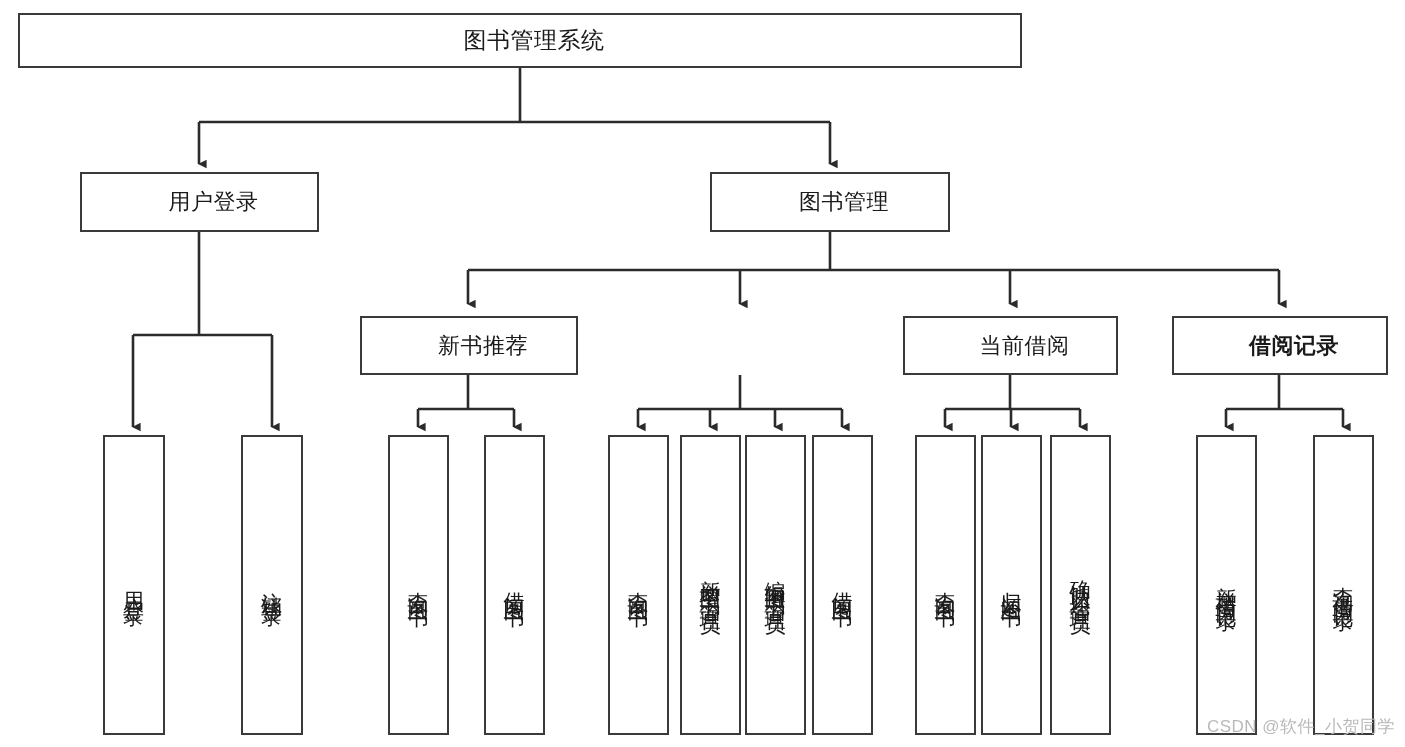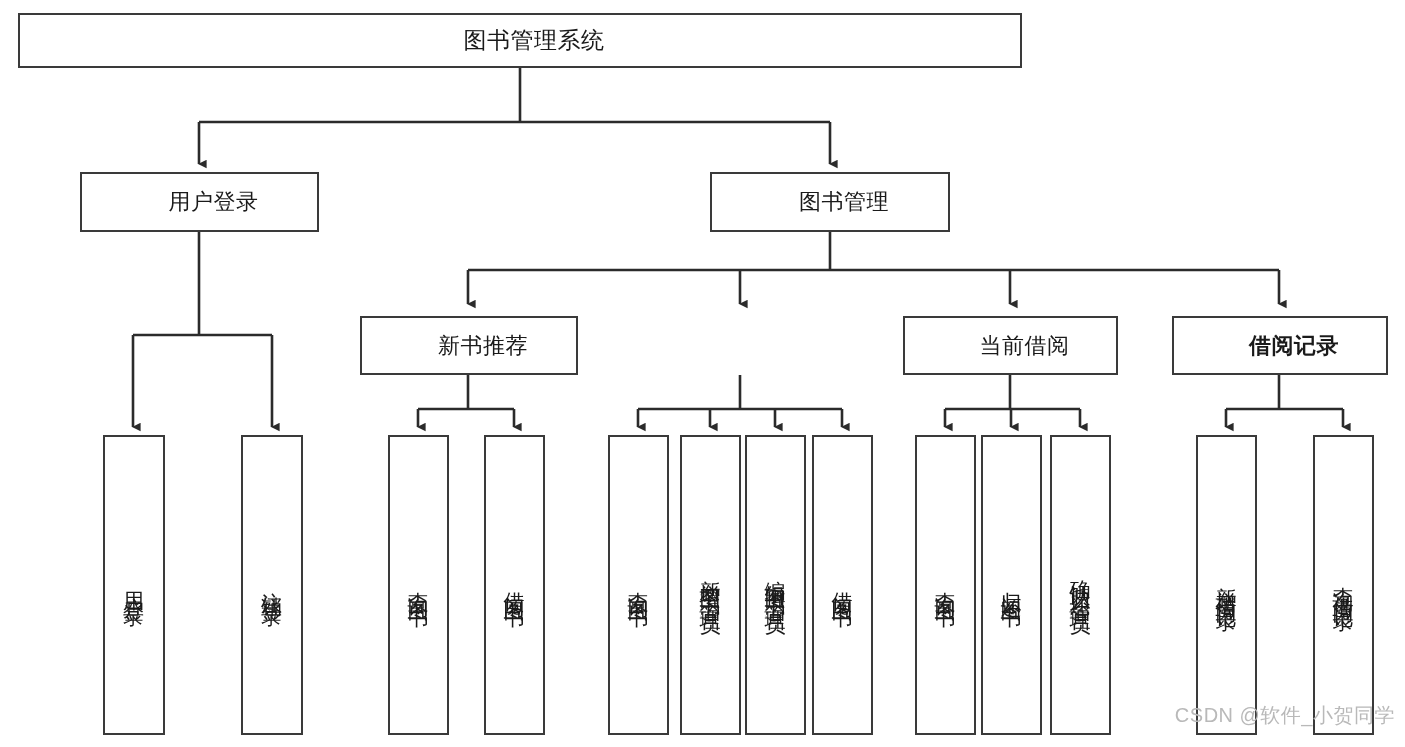--- a/index.html
+++ b/index.html
@@ -54,22 +54,22 @@
     text-orientation: upright;
     font-size: 21px;
     letter-spacing: 5px;
     line-height: 1;
     white-space: nowrap;
     display: block;
   }
   .watermark {
     position: absolute;
     right: 10px;
-    bottom: 18px;
-    font-size: 20px;
+    bottom: 9px;
+    font-size: 17px;
     color: #b9b9b9;
     white-space: nowrap;
     letter-spacing: 0.5px;
     margin-left: 12px;
   }
 </style>
 </head>
 <body>
 
 <div id="canvas">

